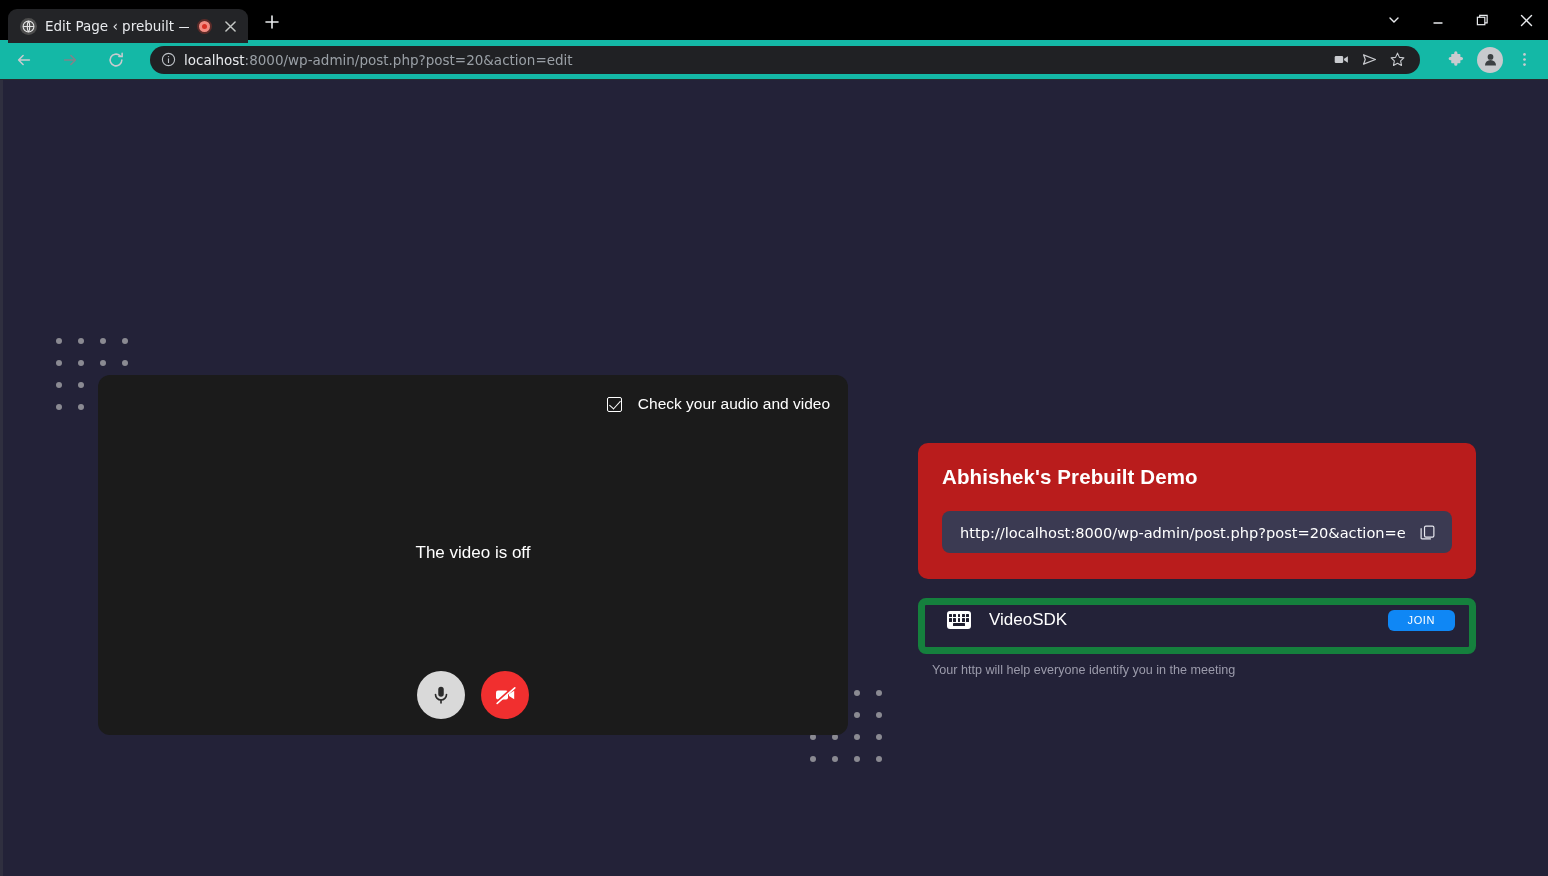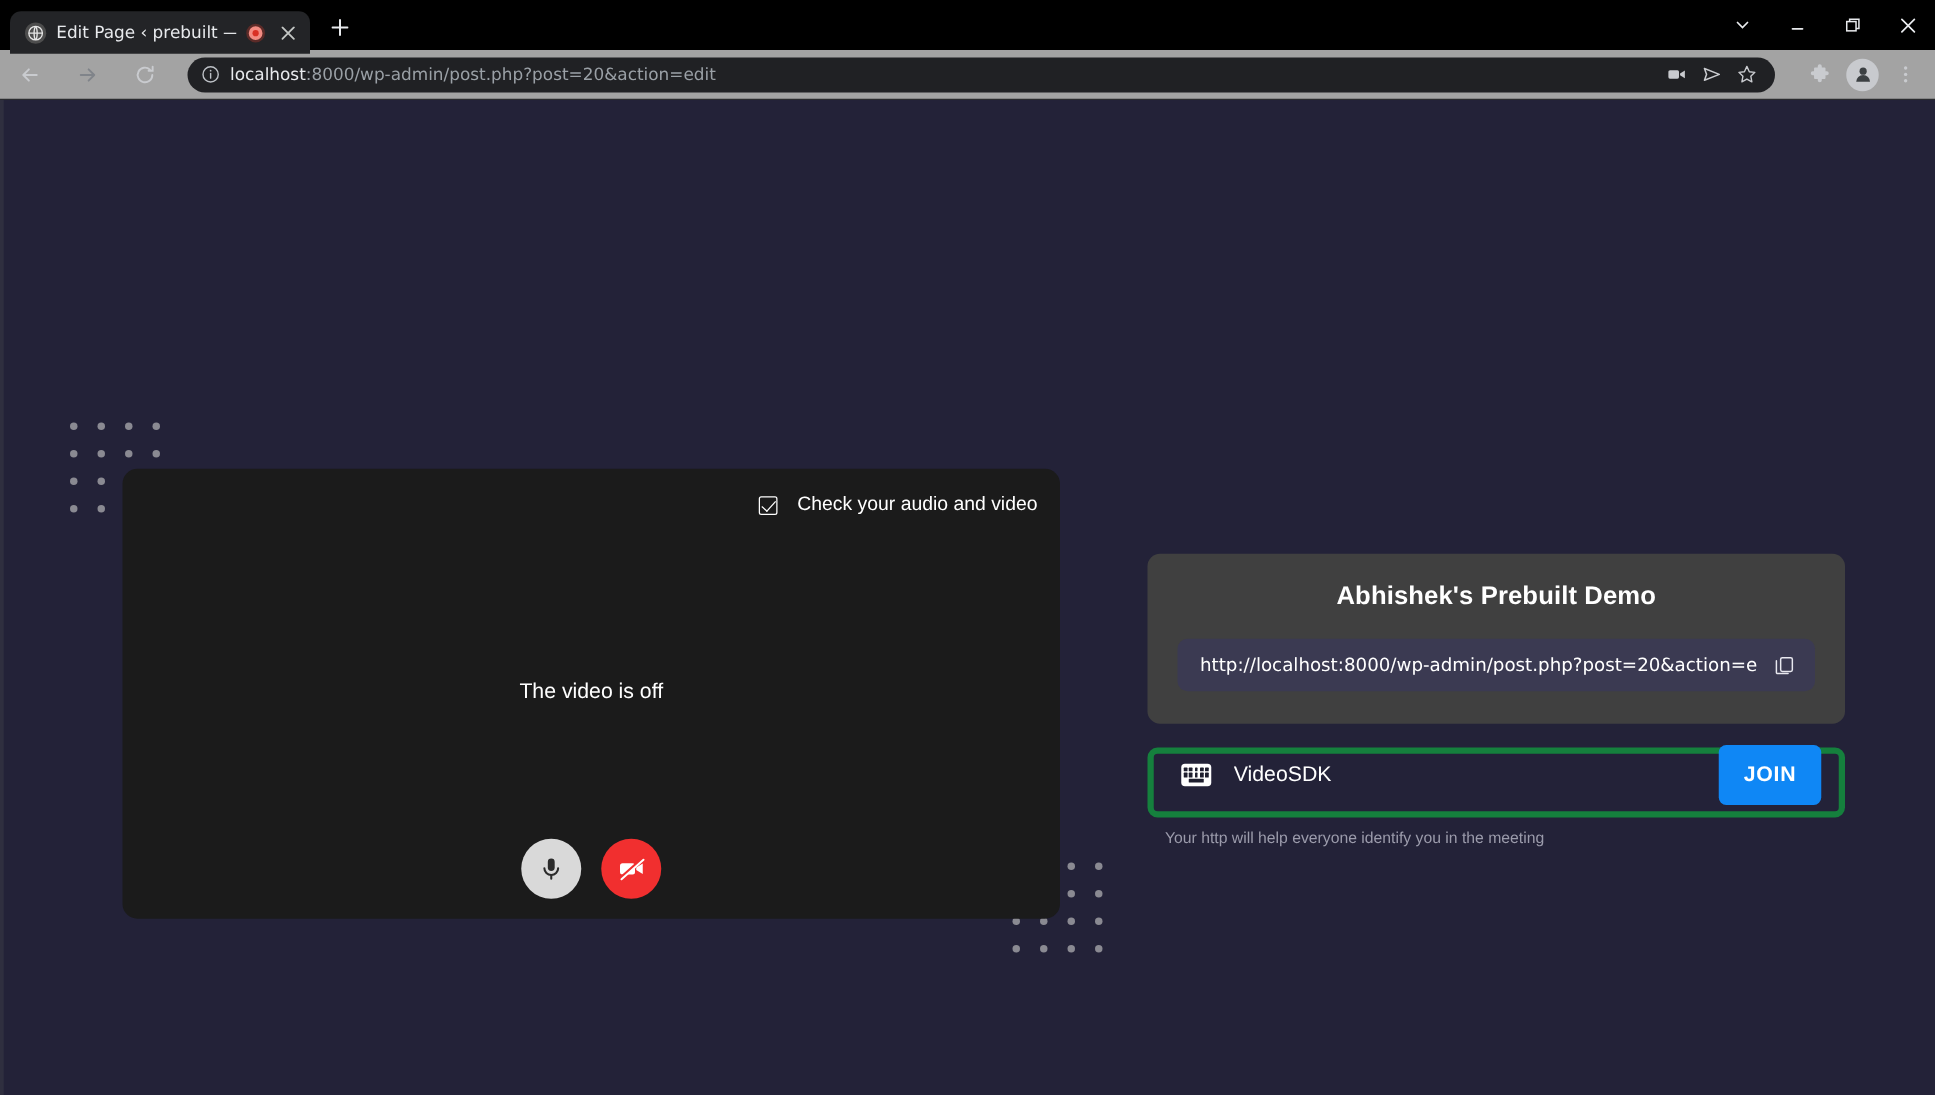--- a/index.html
+++ b/index.html
@@ -92,21 +92,21 @@
   }
   .wc-btn {
     width: 44px; height: 40px;
     display: flex; align-items: center; justify-content: center;
     color: #e8eaed;
   }
 
   .toolbar {
     height: 40px;
     flex: 0 0 40px;
-    background: #a3a3a3;
+    background: #14b8a6;
     display: flex;
     align-items: center;
     padding: 0 8px;
     gap: 14px;
     border-bottom: 1px solid #2a2b2e;
   }
   .tb-btn {
     width: 32px; height: 32px;
     display:flex; align-items:center; justify-content:center;
     border-radius: 50%;
@@ -224,24 +224,23 @@
   .btn-mic { background: #d9d9d9; color: #222; }
   .btn-cam { background: #f12f2f; color: #fff; }
 
   
   .rightcol {
     position: absolute;
     left: 918px; top: 363px;
     width: 558px;
   }
   .info-card {
-    background: #404040;
+    background: #b91c1c;
     border-radius: 10px;
     padding: 22px 24px 26px 24px;
-    text-align: center;
   }
   .meeting-title {
     color: #ffffff;
     font-size: 20.5px;
     font-weight: bold;
     letter-spacing: 0.1px;
     margin-bottom: 22px;
     font-family: "Liberation Sans", sans-serif;
   }
   .url-row {
@@ -264,21 +263,21 @@
   .copy-btn {
     flex: 0 0 22px;
     width: 22px; height: 22px;
     display: flex; align-items: center; justify-content: center;
     color: #e8e8ef;
   }
 
   .name-row {
     margin-top: 19px;
     height: 56px;
-    border: 5px solid #15803d;
+    border: 7px solid #15803d;
     border-radius: 8px;
     display: flex;
     align-items: center;
     padding: 0 8px 12px 22px;
     gap: 18px;
     background: transparent;
   }
   .kbd-icon {
     flex: 0 0 24px;
     width: 24px; height: 18px;
@@ -302,24 +301,24 @@
     font-size: 17px;
     font-family: "Liberation Sans", sans-serif;
     min-width: 0;
   }
   .join-btn {
     flex: 0 0 auto;
     background: #0f87f5;
     color: #ffffff;
     border: none;
     border-radius: 6px;
-    height: 48px;
+    height: 21px;
     padding: 0 20px;
-    font-size: 17px;
-    font-weight: bold;
+    font-size: 11px;
+    font-weight: normal;
     letter-spacing: 0.6px;
     margin-right: 6px;
   }
   .name-hint {
     margin-top: 9px;
     margin-left: 14px;
     color: #9b9bab;
     font-size: 12.6px;
   }
 </style>

